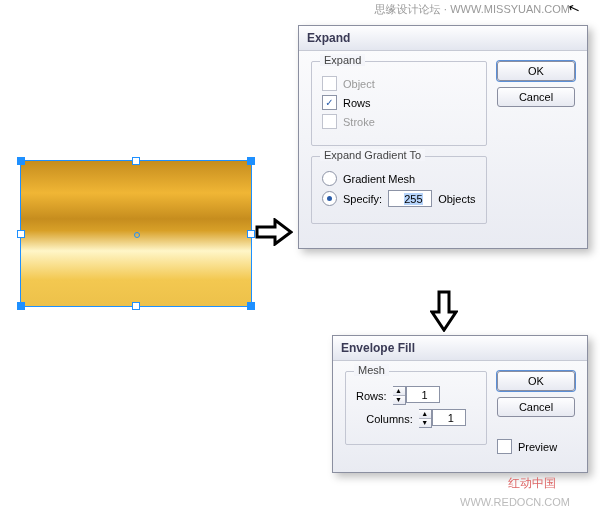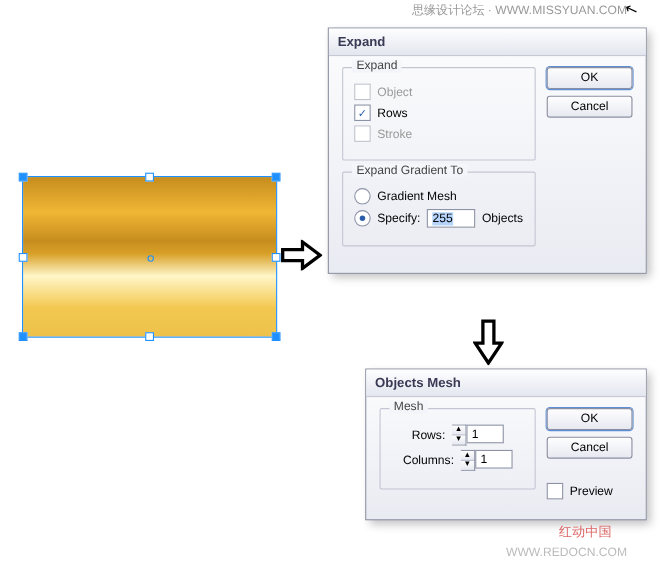--- a/index.html
+++ b/index.html
@@ -24,21 +24,21 @@
   .btn.def{box-shadow:0 0 0 1px #5c8fd6}
   .grp{border:1px solid #c3c6d2;border-radius:2px;padding:10px 10px 12px;margin-bottom:10px;position:relative}
   .grp-title{position:absolute;top:-8px;left:8px;background:linear-gradient(to bottom,#f6f7fb,#f3f4f9);padding:0 4px;color:#444}
   .row{display:flex;align-items:center;gap:6px;margin:4px 0}
   .cb,.rd{width:13px;height:13px;border:1px solid #8c93a6;background:#fff;display:inline-flex;align-items:center;justify-content:center;font-size:10px;color:#2a5caa}
   .rd{border-radius:50%}
   .rd.on::after{content:"";width:5px;height:5px;border-radius:50%;background:#2a5caa}
   .cb.on::after{content:"✓"}
   .dis{color:#9a9a9a}
   .dis .cb{border-color:#c0c3ce}
-  .txt{border:1px solid #8c93a6;background:#fff;height:17px;padding:0 4px;display:inline-flex;align-items:center;box-sizing:border-box}
+  .txt{border:1px solid #8c93a6;background:#fff;height:17px;padding:0 15px;display:inline-flex;align-items:center;box-sizing:border-box}
   .sel{background:#b6d4fb}
   .spin{display:inline-flex}
   .spin .txt{width:34px}
   .spin .ud{display:flex;flex-direction:column;border:1px solid #8c93a6;border-left:none}
   .spin .ud span{width:12px;height:8px;font-size:7px;line-height:7px;text-align:center;background:linear-gradient(#fdfdfe,#e7e9f1)}
   .spin .ud span:first-child{border-bottom:1px solid #b0b4c2}
   
   .arrow-r{position:absolute;left:255px;top:218px}
   .arrow-d{position:absolute;left:430px;top:290px}
   .arrow-r svg,.arrow-d svg{display:block}
@@ -113,26 +113,26 @@
   </div>
 </div>
 
 <div class="arrow-d">
   <svg width="28" height="42">
       <path d="M9 2 L19 2 L19 22 L26 22 L14 40 L2 22 L9 22 Z" fill="#fff" stroke="#000" stroke-width="3"></path>
     </svg>
 </div>
 
 <div class="dlg" style="left:332px;top:335px;width:254px">
-  <div class="title">Objects Mesh</div>
+  <div class="title">Envelope Fill</div>
   <div class="body">
     <div class="col">
       <div class="grp" style="margin-bottom:4px">
         <span class="grp-title">Mesh</span>
-        <div class="row" style="justify-content:center;gap:6px">
+        <div class="row" style="justify-content:flex-start;gap:6px">
           <span>Rows:</span>
           <span class="spin">
             <span class="ud">
                 <span>▲</span>
                 <span>▼</span>
               </span>
             <span class="txt">1</span>
           </span>
         </div>
         <div class="row" style="justify-content:center;gap:6px">

